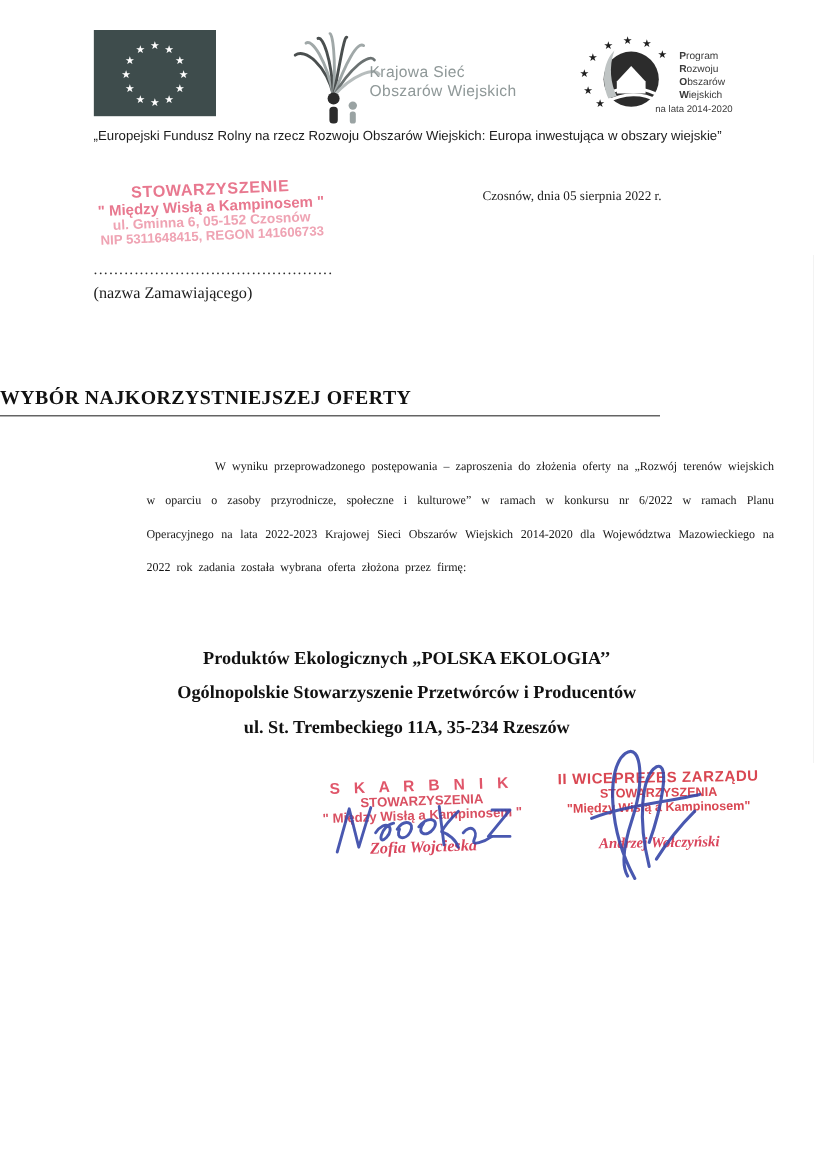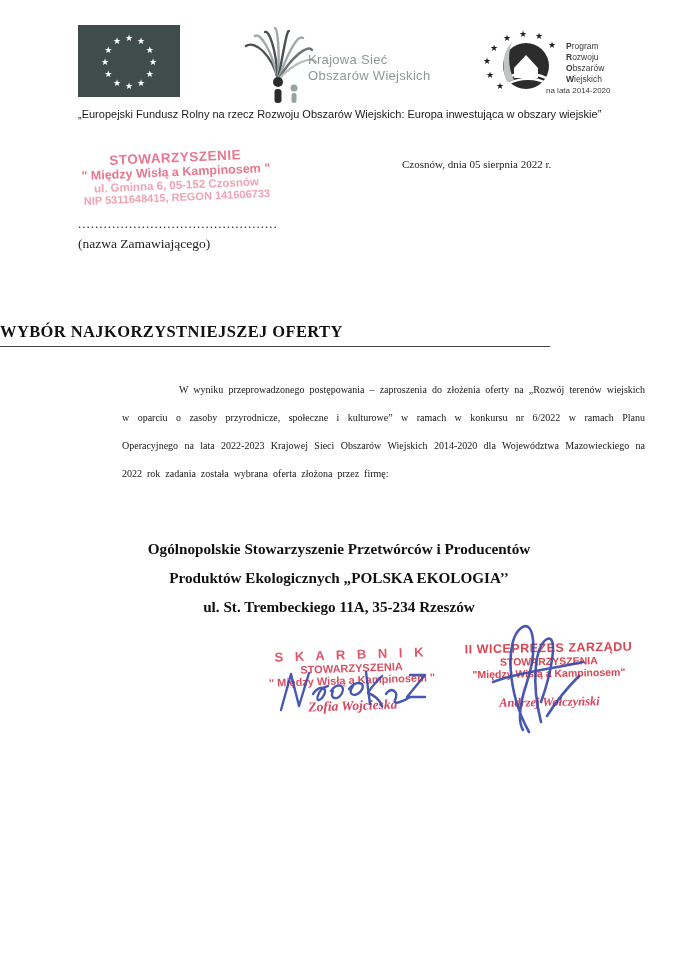--- a/index.html
+++ b/index.html
@@ -159,22 +159,22 @@
   <div class="dotted-line">...............................................</div>
   <div class="dotted-caption">(nazwa Zamawiającego)</div>
 
   <div class="title-band">
     <span class="title">WYBÓR NAJKORZYSTNIEJSZEJ OFERTY</span>
   </div>
 
   <div class="body-par">W wyniku przeprowadzonego postępowania – zaproszenia do złożenia oferty na „Rozwój terenów wiejskich w oparciu o zasoby przyrodnicze, społeczne i kulturowe” w ramach w konkursu nr 6/2022 w ramach Planu Operacyjnego na lata 2022-2023 Krajowej Sieci Obszarów Wiejskich 2014-2020 dla Województwa Mazowieckiego na 2022 rok zadania została wybrana oferta złożona przez firmę:</div>
 
   <div class="winner">
+    <div>Produktów Ekologicznych „POLSKA EKOLOGIA’’</div>
     <div>Ogólnopolskie Stowarzyszenie Przetwórców i Producentów</div>
-    <div>Produktów Ekologicznych „POLSKA EKOLOGIA’’</div>
     <div>ul. St. Trembeckiego 11A, 35-234 Rzeszów</div>
   </div>
 
   <div class="stamp-left">
     <div class="role">S K A R B N I K</div>
     <div class="org1">STOWARZYSZENIA</div>
     <div class="org2">" Między Wisłą a Kampinosem "</div>
     <div class="name">Zofia Wojcieska</div>
   </div>
   <svg class="ink-left" viewBox="0 0 158 62" xmlns="http://www.w3.org/2000/svg">

